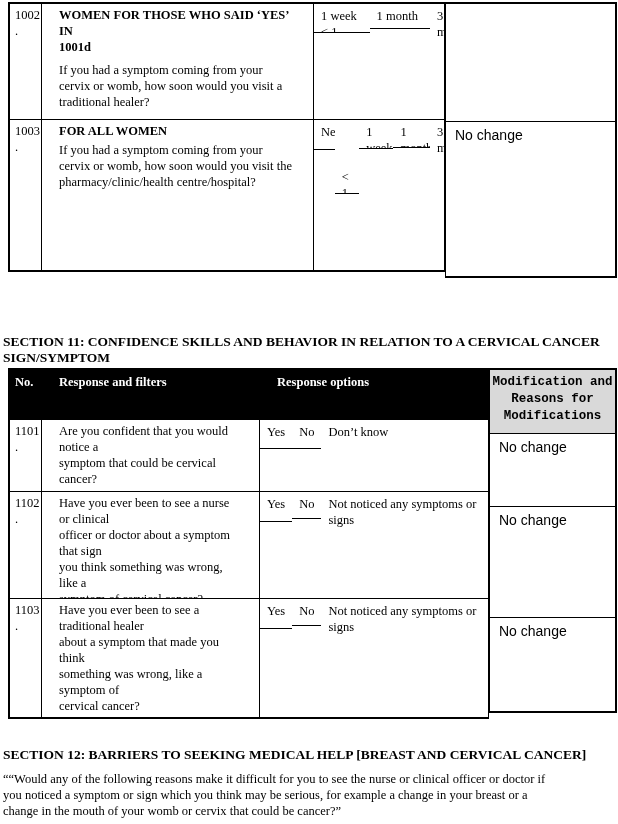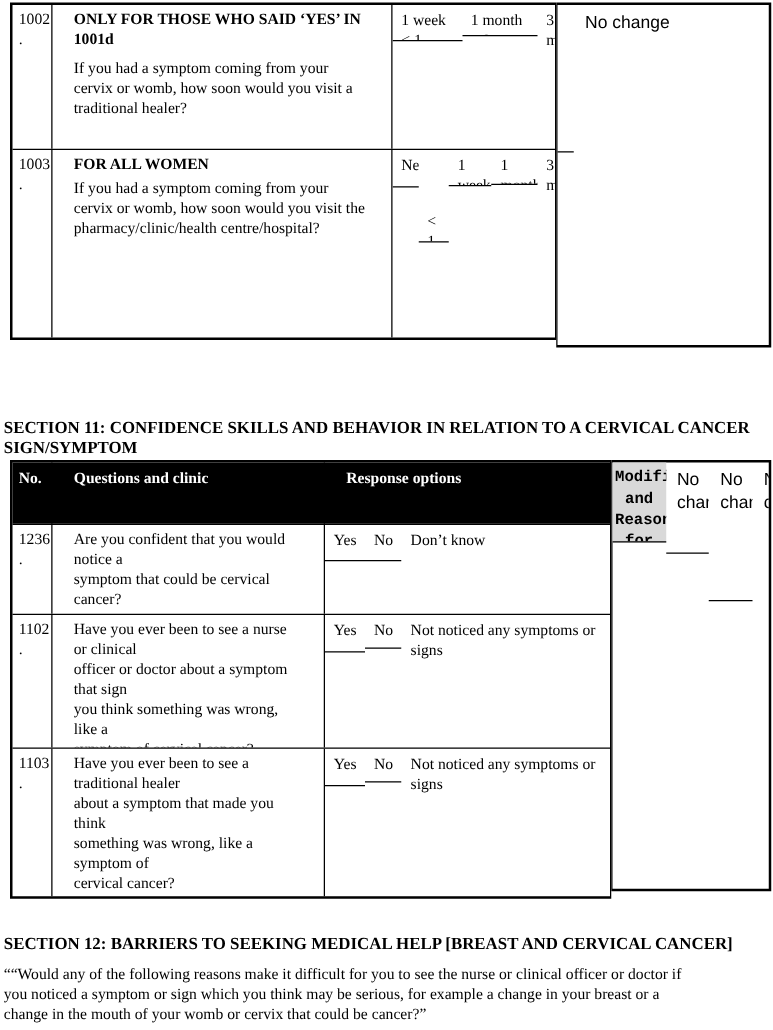--- a/index.html
+++ b/index.html
@@ -48,21 +48,21 @@
     overflow:hidden;
   }
   .opt.last{border-bottom:none;flex:1;}
   .grow{flex:1;}
   .hdr{background:#000;color:#fff;font-weight:bold;}
   .hdr .cell{padding-top:4px;}
   .mod-overlay{
     position:absolute;box-sizing:border-box;
     border:2px solid #000;border-left-width:1px;
     background:#fff;
-    display:flex;flex-direction:row;
+    display:flex;flex-direction:column;
   }
   .mod-cell{
     box-sizing:border-box;
     border-bottom:1px solid #000;
     font-family:"Liberation Sans", sans-serif;
     font-size:14px;line-height:18px;
     padding:4px 4px 0 9px;
     white-space:pre-line;
     overflow:hidden;
   }
@@ -91,21 +91,21 @@
 <div class="page">
 
   <div class="tbl" style="left:8px;top:2px;width:609px;height:276px;">
 
     <div class="main" style="width:437px;height:270px;">
 
       <div class="trow cols-top first" style="height:115px;">
         <div class="cell no">1002
 .</div>
         <div class="cell q">
-          <div class="filter">ONLY FOR THOSE WHO SAID ‘YES’ IN
+          <div class="filter">WOMEN FOR THOSE WHO SAID ‘YES’ IN
 1001d</div>
           <div class="qtext">If you had a symptom coming from your
 cervix or womb, how soon would you visit a
 traditional healer?</div>
         </div>
         <div class="cell opts">
           <div class="opt" style="height:29px;">1 week &lt; 1 month</div>
           <div class="opt" style="height:25px;">1 month &lt; 3 months</div>
           <div class="opt last">3 months</div>
         </div>
@@ -138,26 +138,26 @@
 
   <div class="heading" style="left:3px;top:334px;width:610px;">SECTION 11: CONFIDENCE SKILLS AND BEHAVIOR IN RELATION TO A CERVICAL CANCER
 SIGN/SYMPTOM</div>
 
   <div class="tbl" style="left:8px;top:368px;width:609px;height:351px;">
 
     <div class="main" style="width:481px;height:351px;">
 
       <div class="trow cols-s11 first hdr" style="height:58px;">
         <div class="cell no">No.</div>
-        <div class="cell q">Questions and clinic</div>
+        <div class="cell q">Response and filters</div>
         <div class="cell">Response options</div>
       </div>
 
       <div class="trow cols-s11" style="height:86px;">
-        <div class="cell no">1236
+        <div class="cell no">1101
 .</div>
         <div class="cell q">
           <div class="qtext">Are you confident that you would notice a
 symptom that could be cervical cancer?</div>
         </div>
         <div class="cell opts">
           <div class="opt" style="height:29px;">Yes</div>
           <div class="opt" style="height:29px;">No</div>
           <div class="opt last">Don’t know</div>
         </div>

